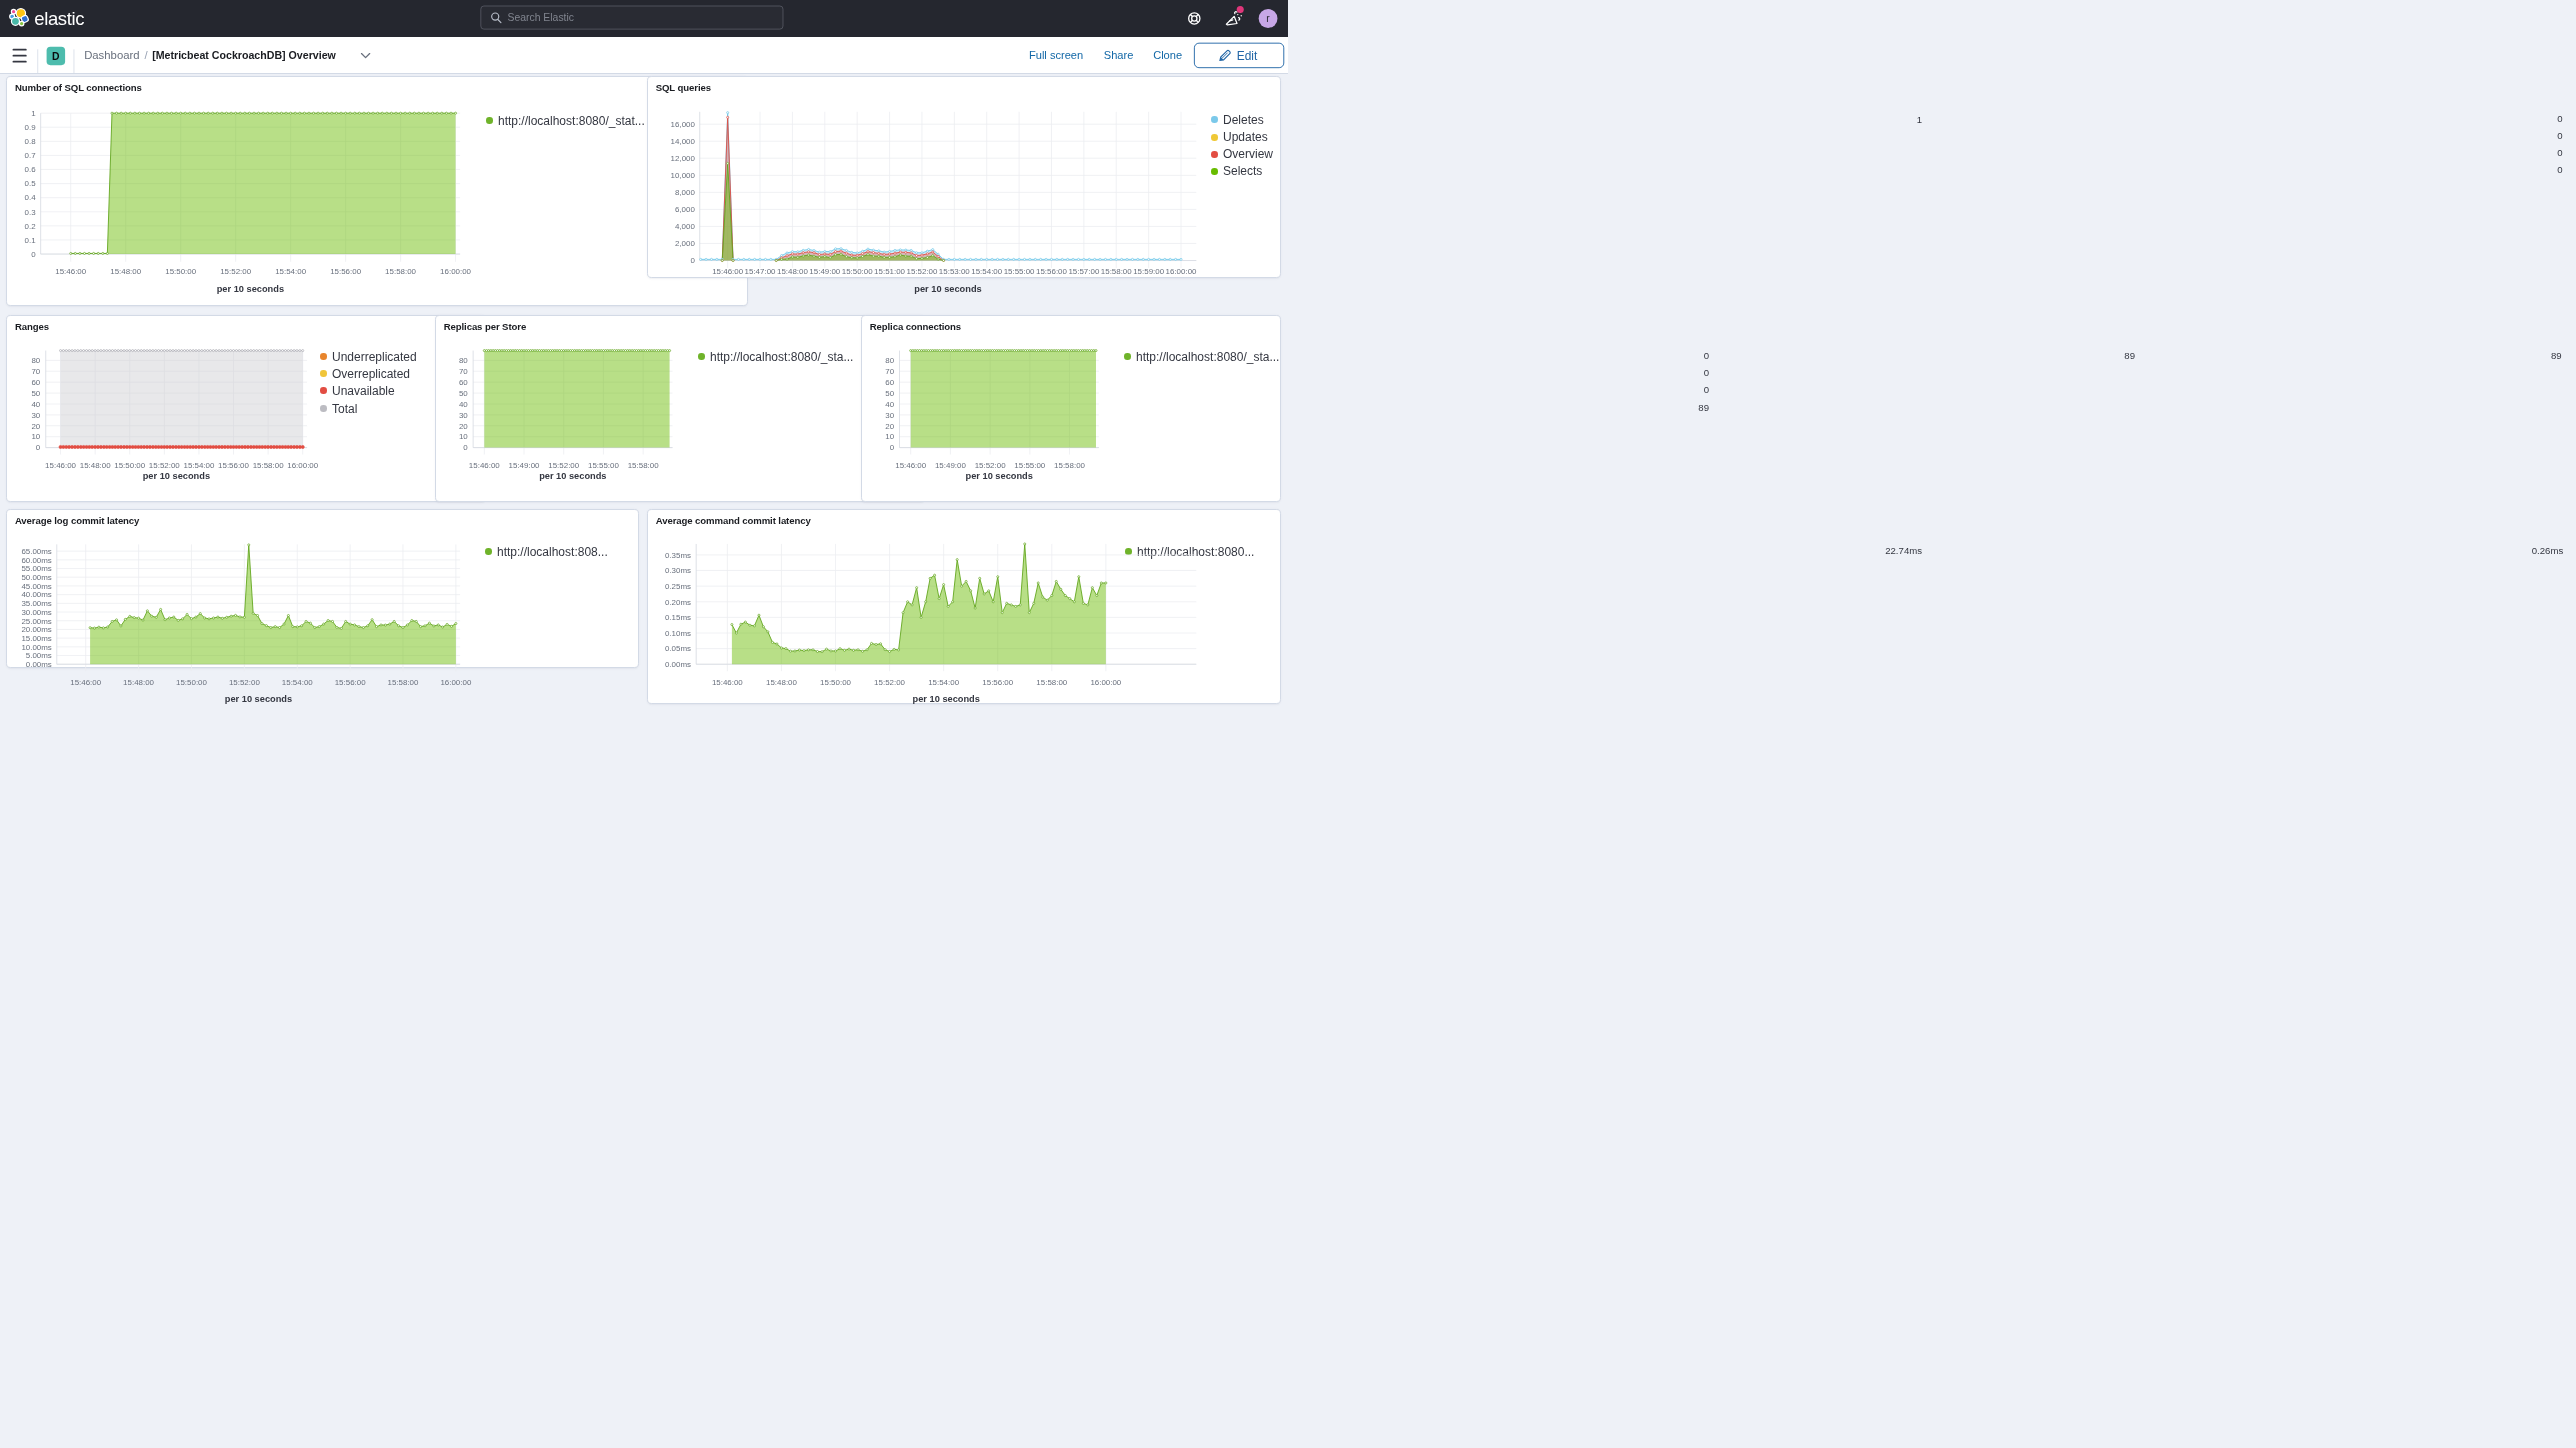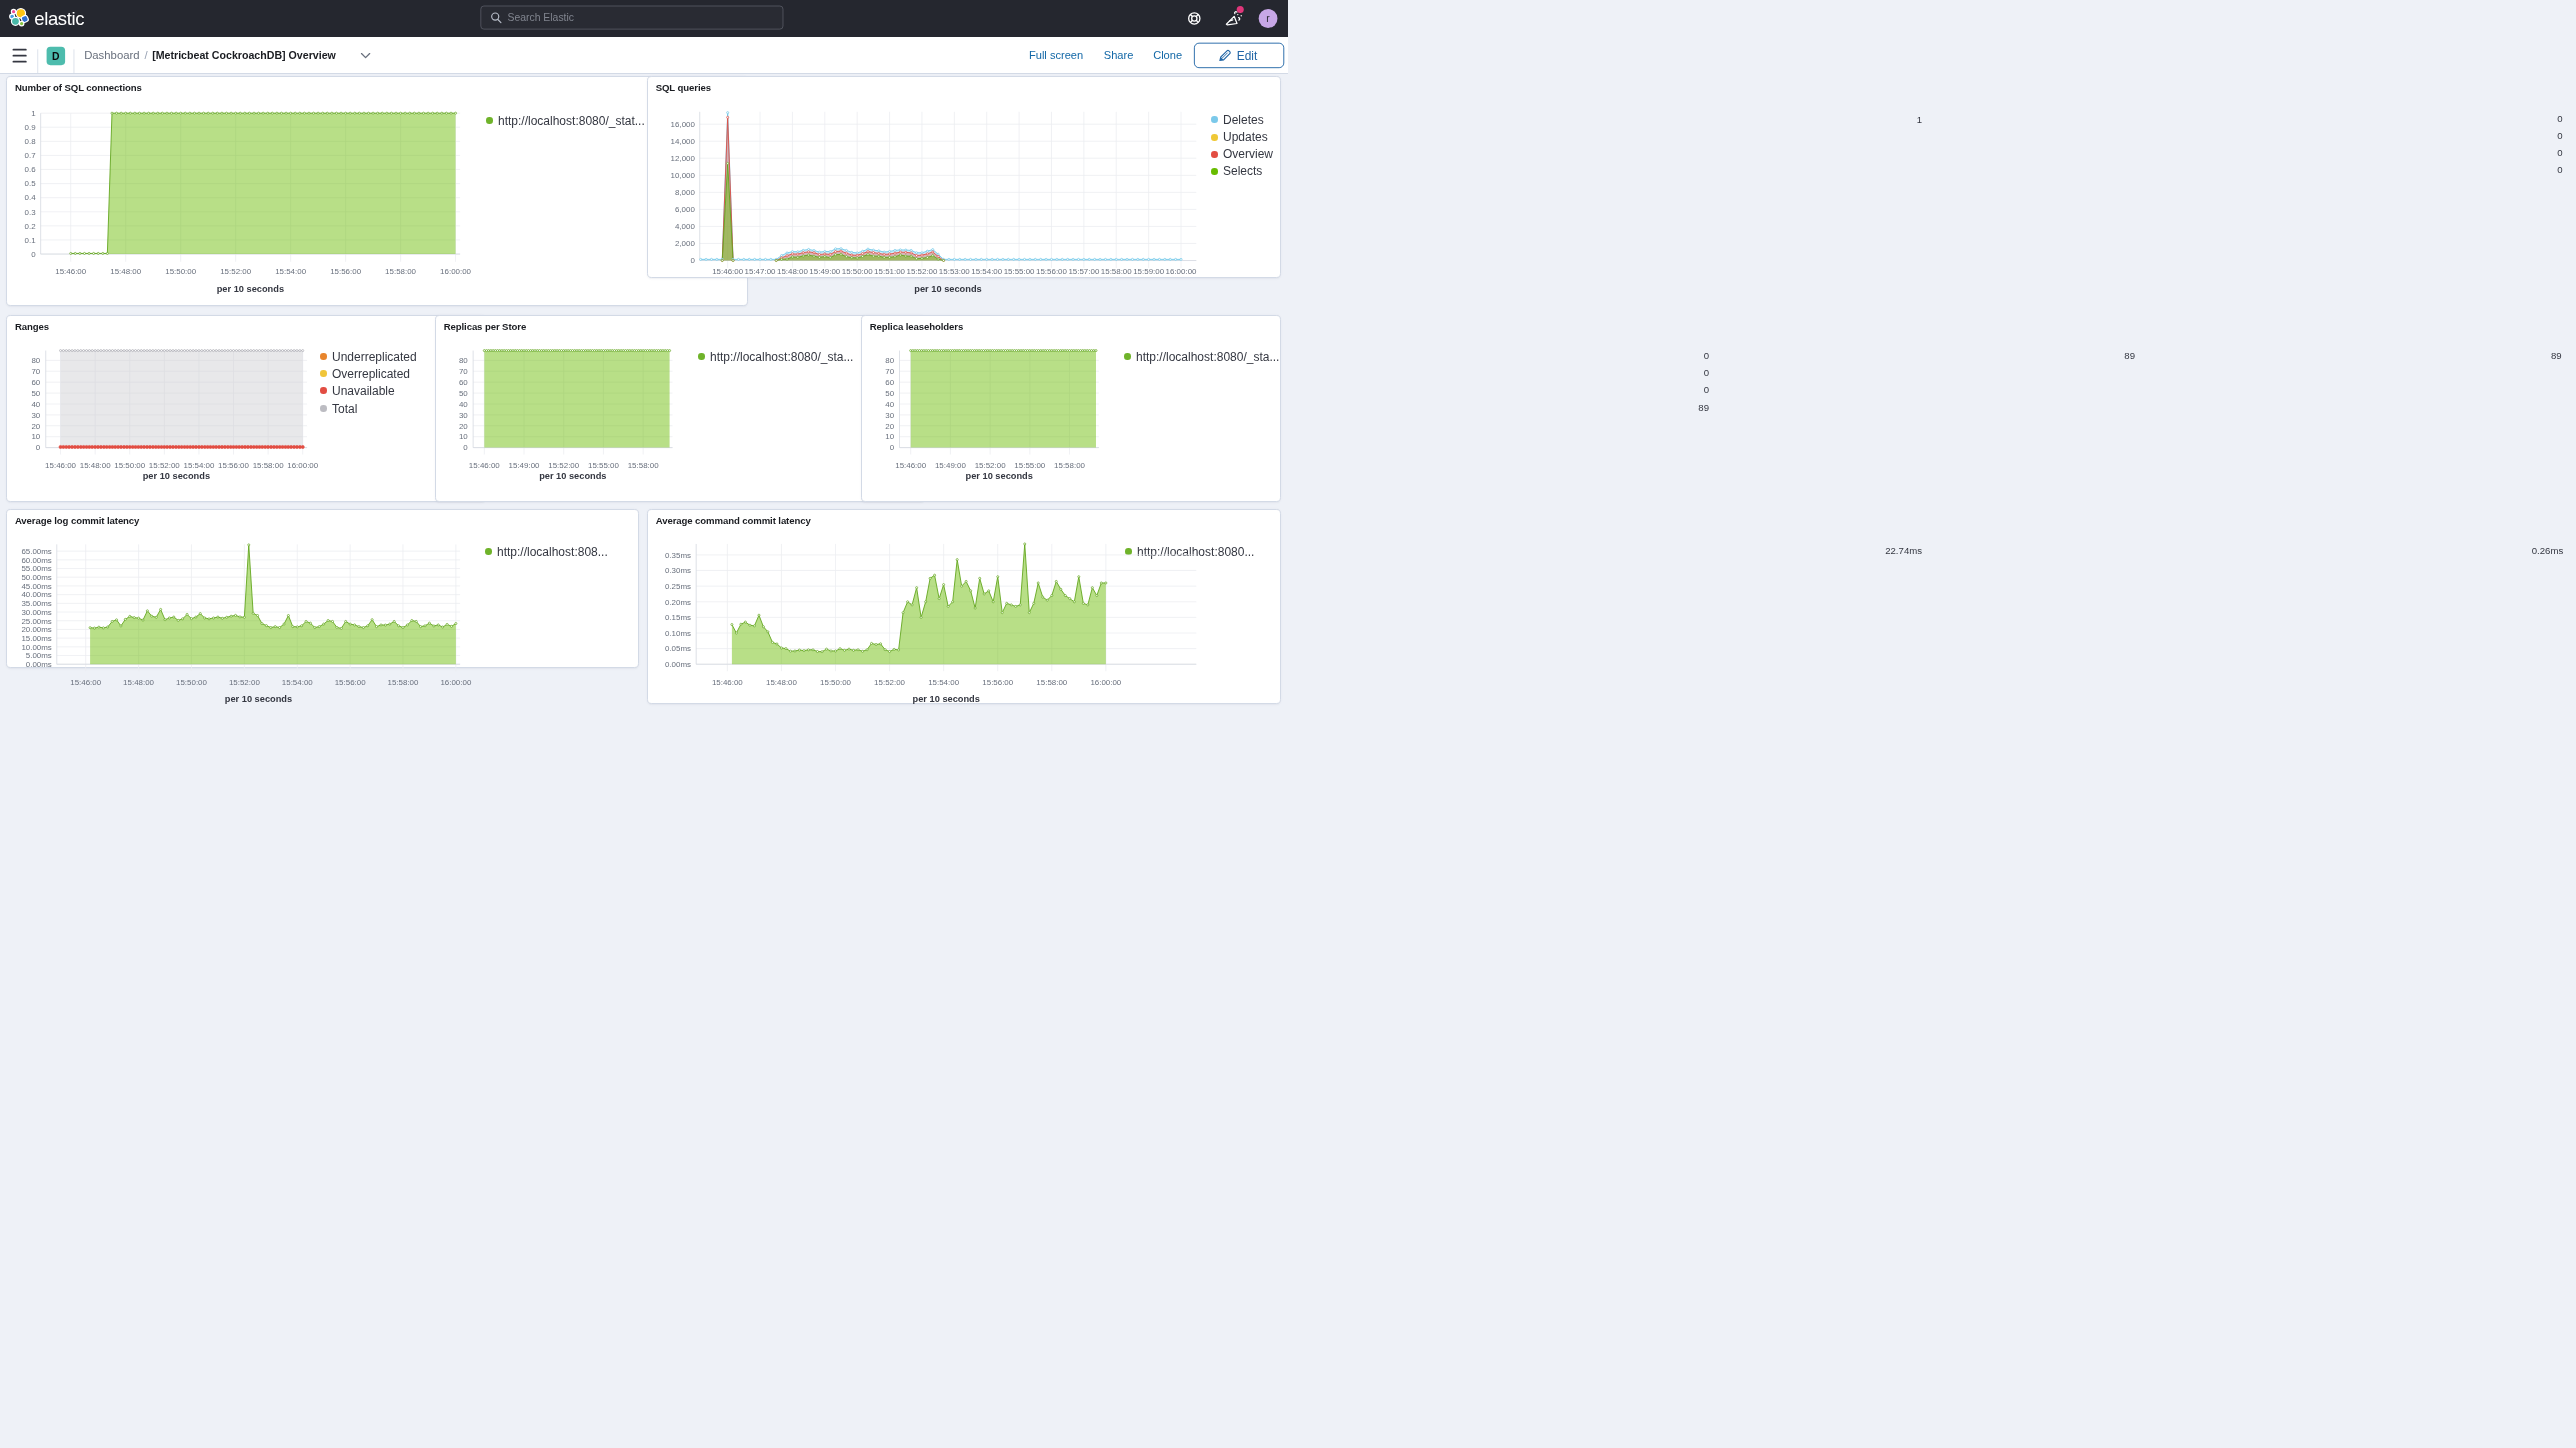--- a/index.html
+++ b/index.html
@@ -87,21 +87,21 @@
 <div class="panel" style="left:647px;top:76px;width:634px;height:202px">
     <div class="ptitle">SQL queries</div>
   </div>
 <div class="panel" style="left:6.2px;top:315px;width:480px;height:187px">
     <div class="ptitle">Ranges</div>
   </div>
 <div class="panel" style="left:435px;top:315px;width:490px;height:187px">
     <div class="ptitle">Replicas per Store</div>
   </div>
 <div class="panel" style="left:861px;top:315px;width:420px;height:187px">
-    <div class="ptitle">Replica leaseholders</div>
+    <div class="ptitle">Replica connections</div>
   </div>
 <div class="panel" style="left:6.2px;top:509px;width:633px;height:159px">
     <div class="ptitle">Average log commit latency</div>
   </div>
 <div class="panel" style="left:647px;top:509px;width:634px;height:195px">
     <div class="ptitle">Average command commit latency</div>
   </div>
 <div class="ldot" style="left:486px;top:117px;background:#6fb32a"></div>
 <div class="ltext" style="left:498px;top:114px">http://localhost:8080/_stat...</div>
 <div class="lval" style="right:654px;top:114px">1</div>

